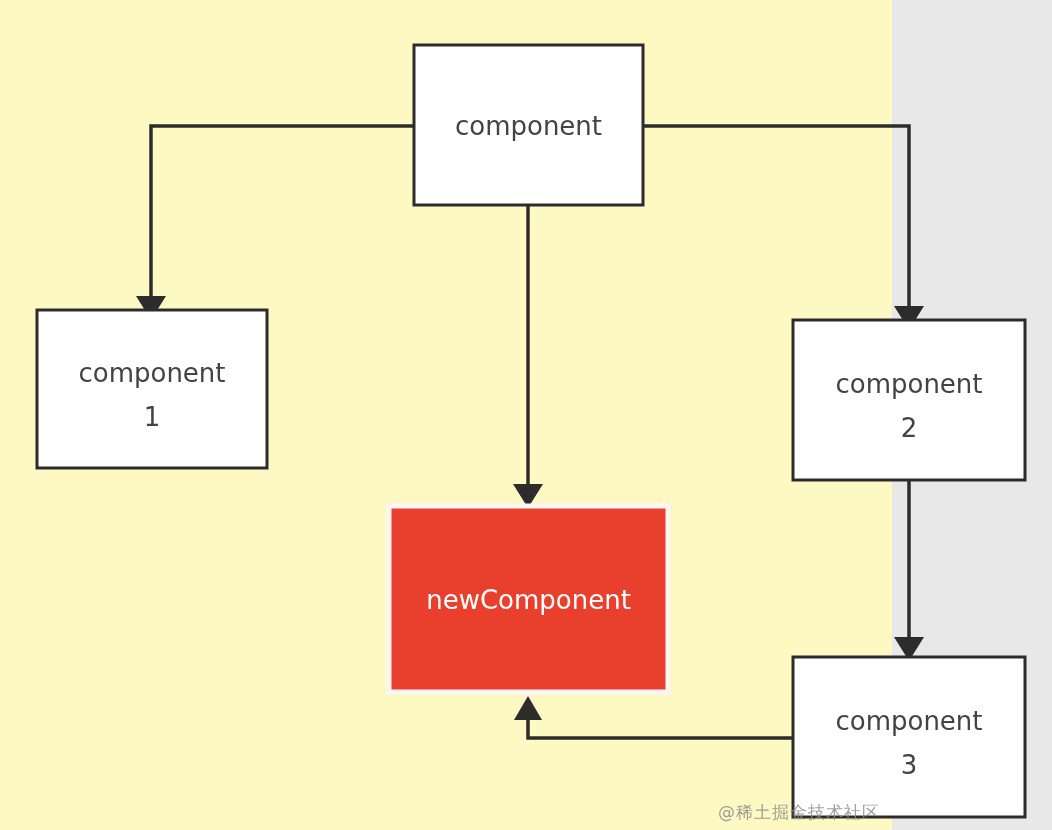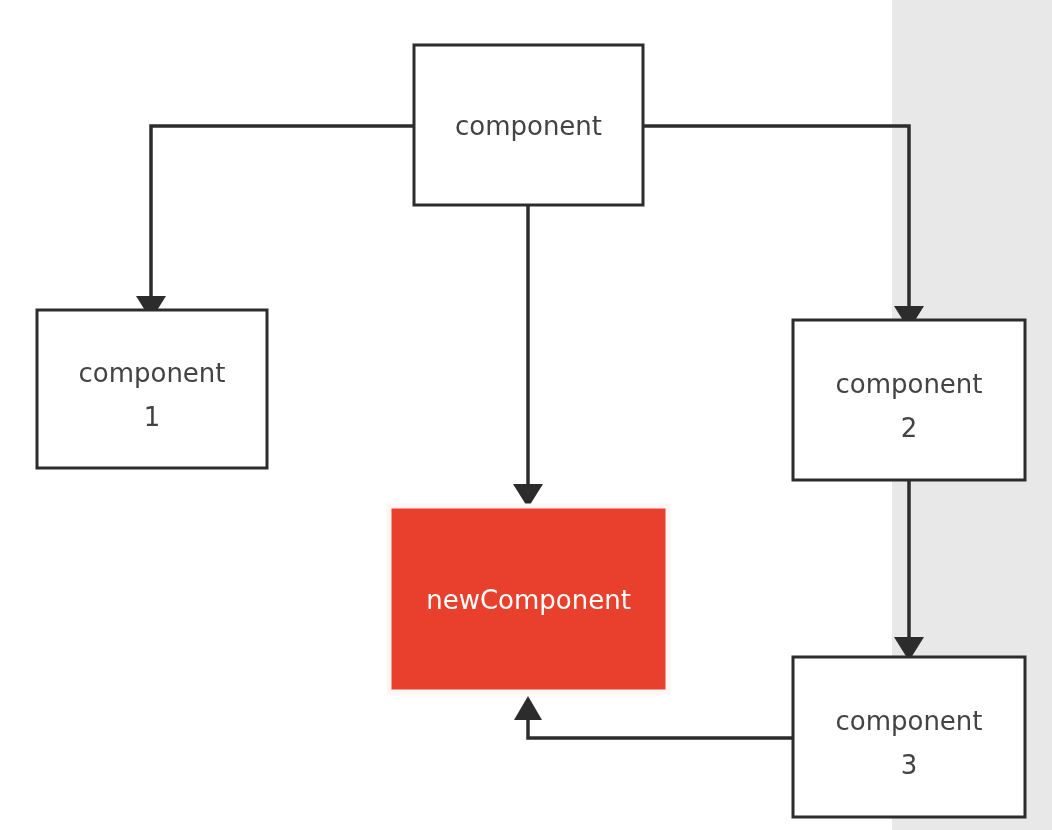--- a/index.html
+++ b/index.html
@@ -10,21 +10,21 @@
   body {
     width: 1052px;
     height: 830px;
     font-family: "DejaVu Sans", sans-serif;
     overflow: hidden;
   }
   #diagram-root {
     position: relative;
     width: 892px;
     height: 830px;
-    background: #ffffff;
+    background: #fef9c3;
   }
   svg.diagram-canvas {
     position: absolute;
     top: 0;
     left: 0;
     width: 1052px;
     height: 830px;
     display: block;
   }
   .node-box {
@@ -129,14 +129,15 @@
     </g>
 
     <g>
       <rect class="node-box" y="657" width="232" height="160" x="793"></rect>
       <text class="node-label" x="909" y="722">component</text>
       <text class="node-label" x="909" y="766">3</text>
     </g>
 
   </svg>
 
+  <div class="watermark-text">@稀土掘金技术社区</div>
 
 </div>
 
 </body></html>

